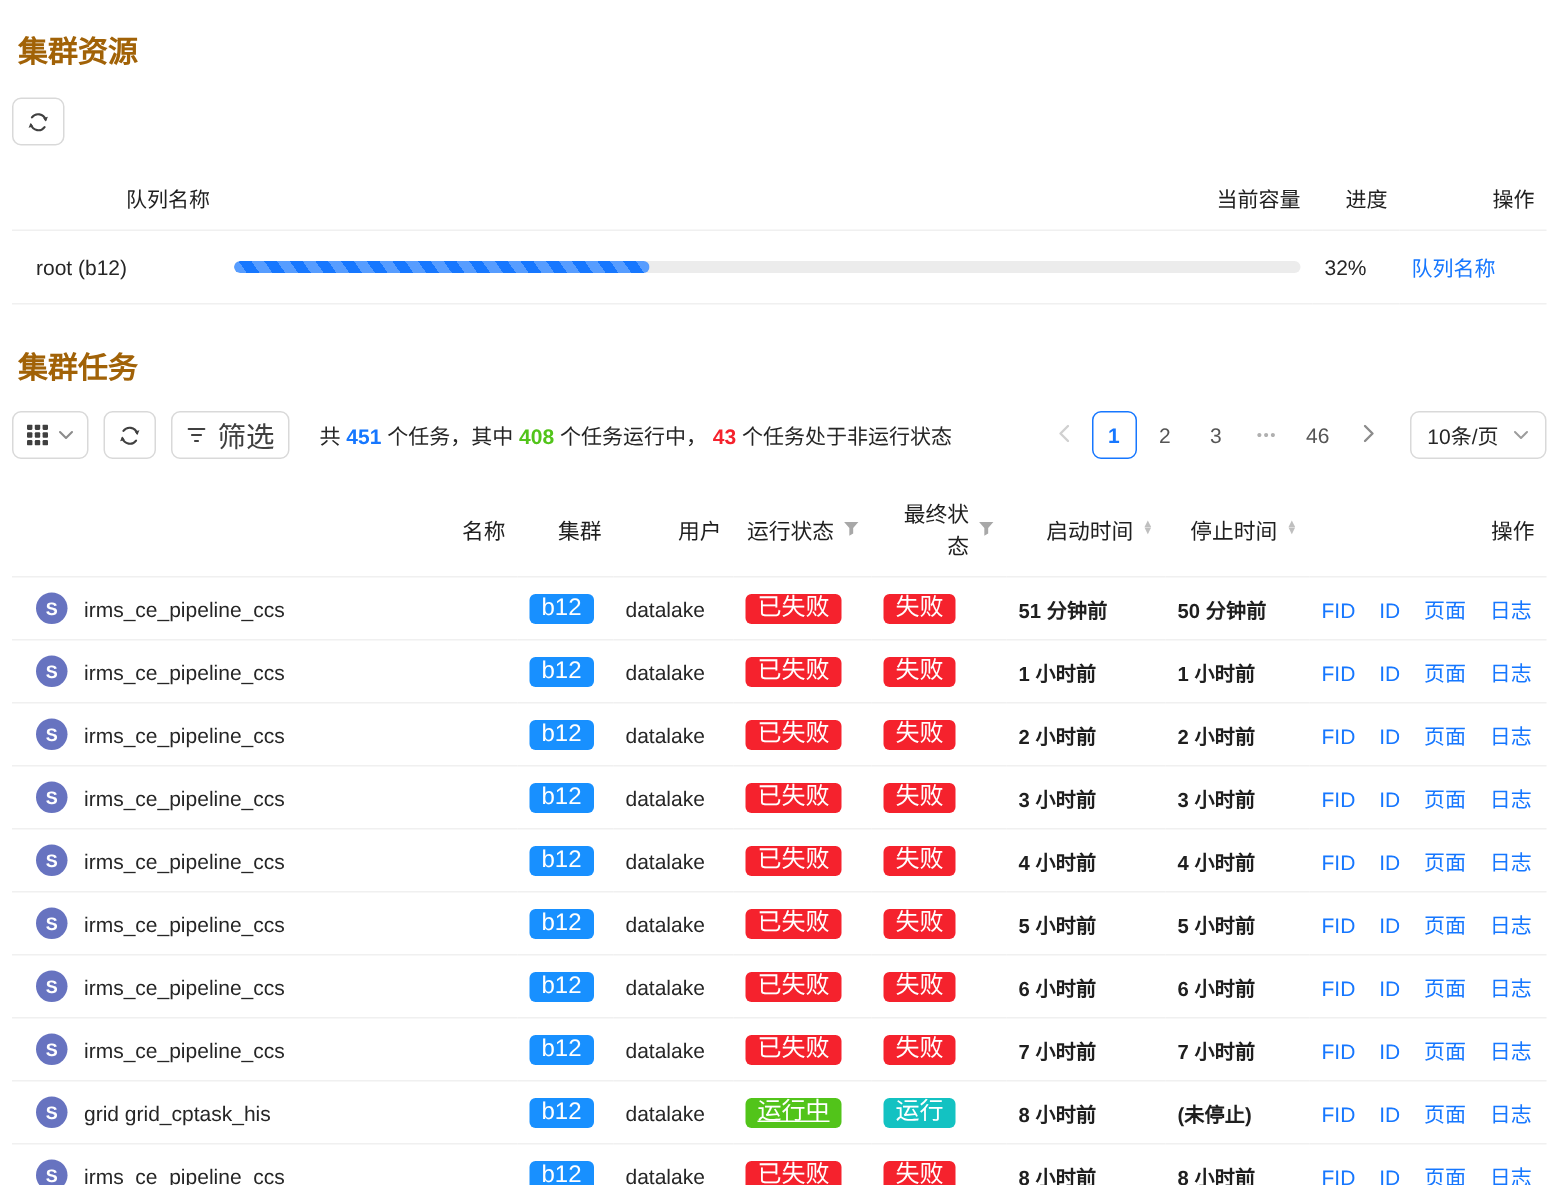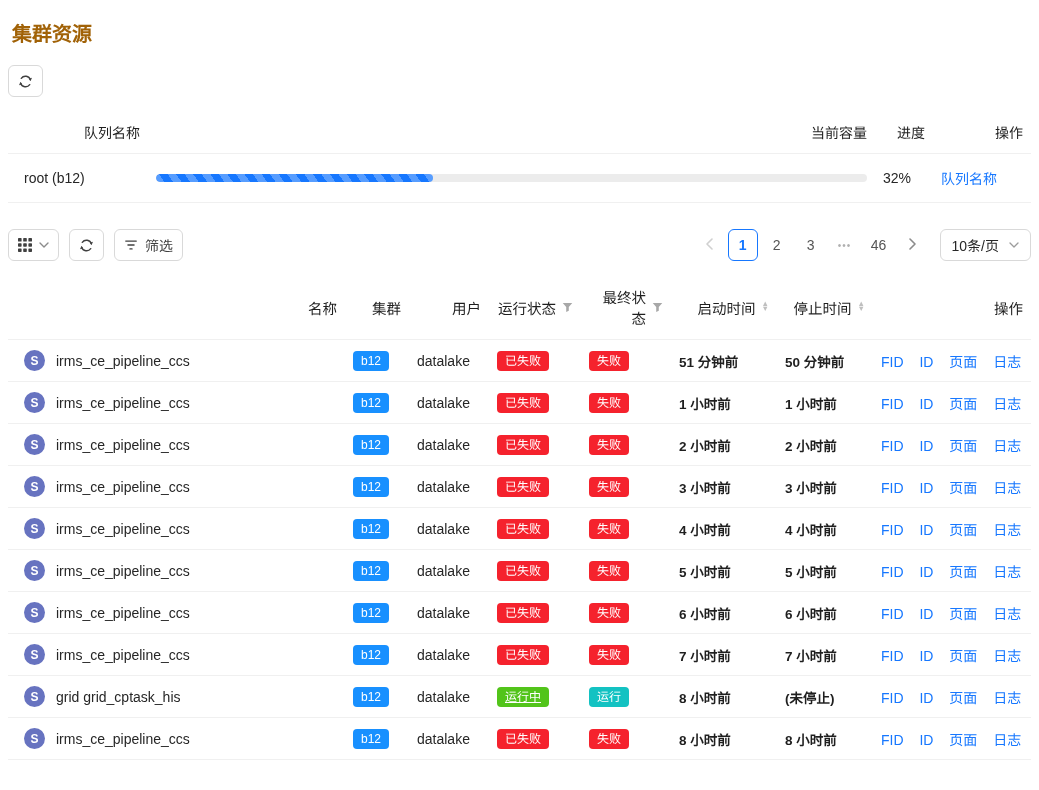--- a/index.html
+++ b/index.html
@@ -10,21 +10,21 @@
     font-size:14px; color:#262626;
   }
   .page { padding:14px 8px 20px; }
   h2.section-title { font-size:20px; font-weight:700; margin:4px; color:#a16207; }
 
   
   .ctl-btn {
     display:inline-flex; align-items:center; justify-content:center; gap:7px;
     height:32px; min-width:32px; padding:0 9px;
     background:#fff; border:1px solid #d9d9d9; border-radius:6px;
-    color:#404040; cursor:pointer; font-size:14px; font-family:inherit;
+    color:#404040; cursor:pointer; font-size:19px; font-family:inherit;
   }
   .ctl-btn svg { display:block; }
 
   
   .resources-refresh { margin:18px 0 14px; }
   table { width:100%; border-collapse:collapse; table-layout:fixed; }
   th { text-align:right; font-weight:400; color:#1f1f1f; }
   th, td { padding:11px 8px; border-bottom:1px solid #f0f0f0; }
   th:first-child, td:first-child { padding-left:16px; }
   .res-table col.c-queue { width:140px; }
@@ -84,21 +84,21 @@
   .funnel { display:inline-flex; cursor:pointer; }
 
   .avatar {
     display:inline-flex; align-items:center; justify-content:center;
     width:21px; height:21px; border-radius:50%;
     background:var(--avatar,#6773c0); color:#fff; font-size:12px; font-weight:700;
     margin-right:11px; flex:none;
   }
   .name-cell { display:flex; align-items:center; }
   .tag {
-    display:inline-block; font-size:12px; line-height:18px; padding:1px 8px;
+    display:inline-block; font-size:16px; line-height:18px; padding:1px 8px;
     border-radius:4px; color:#fff; white-space:nowrap;
   }
   .tag.cluster { background:var(--cluster,#1890ff); }
   .tag.status[data-status="error"]      { background:var(--error,#f5222d); }
   .tag.status[data-status="success"]    { background:var(--success,#52c41a);text-decoration:underline; }
   .tag.status[data-status="processing"] { background:var(--processing,#13c2c2); }
   td.time { font-weight:700; font-size:13.5px; color:#1f1f1f; }
   tr:nth-child(9) td.stop { font-weight:700; }
   td.actions a { margin-right:12px; }
   td.actions a:last-child { margin-right:0; }
@@ -150,20 +150,21 @@
             </div>
           </td>
           <td class="pct">32%</td>
           <td><a class="link">队列名称</a></td>
         </tr>
       </tbody>
     </table>
   </section>
 
   <section class="tasks-section">
+    <h2 class="section-title">集群任务</h2>
 
     <div class="toolbar">
       <button class="ctl-btn">
         <span>
           <svg width="14" height="14" viewBox="0 0 14 14" fill="#404040">
             <rect x="0" y="0" width="3.6" height="3.6" rx="0.7"></rect>
               <rect x="5.2" y="0" width="3.6" height="3.6" rx="0.7"></rect>
               <rect x="10.4" y="0" width="3.6" height="3.6" rx="0.7"></rect>
             <rect x="0" y="5.2" width="3.6" height="3.6" rx="0.7"></rect>
               <rect x="5.2" y="5.2" width="3.6" height="3.6" rx="0.7"></rect>
@@ -199,20 +200,23 @@
             <g stroke="#404040" stroke-width="1.5" stroke-linecap="round">
               <line x1="2" y1="3.5" x2="14" y2="3.5"></line>
               <line x1="4.5" y1="8" x2="11.5" y2="8"></line>
               <line x1="6.8" y1="12.5" x2="9.2" y2="12.5"></line>
             </g>
           </svg>
         </span>
         <span>筛选</span>
       </button>
 
+      <div class="summary">
+        <span>共 </span><span class="num blue">451</span><span> 个任务，其中 </span><span class="num green">408</span><span> 个任务运行中， </span><span class="num red">43</span><span> 个任务处于非运行状态</span>
+      </div>
 
       <div class="pagination">
         <button class="pg-btn prev disabled">
           <span><svg width="8" height="12" viewBox="0 0 8 12">
                 <path d="M7 1 2 6l5 5" fill="none" stroke="currentColor" stroke-width="1.6" stroke-linecap="round" stroke-linejoin="round"></path>
               </svg></span>
         </button>
         <button class="pg-item active">1</button>
         <button class="pg-item">2</button>
         <button class="pg-item">3</button>

